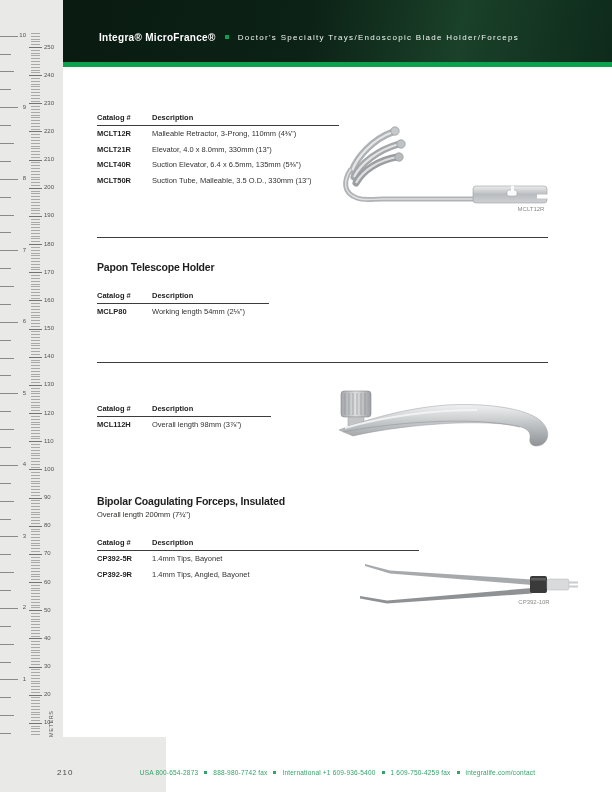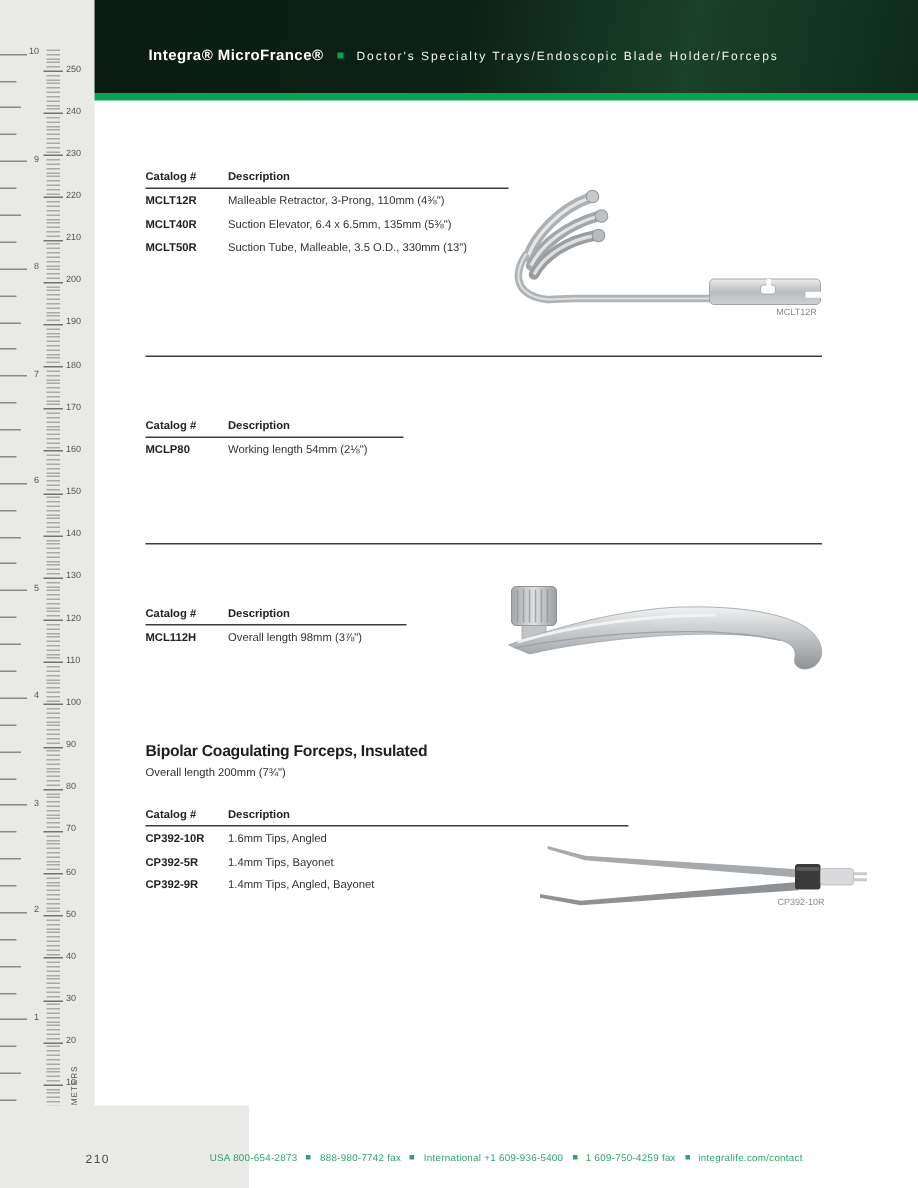--- a/index.html
+++ b/index.html
@@ -407,47 +407,48 @@
       <span class="h-sep"></span>
       <span class="h-title">Doctor's Specialty Trays/Endoscopic Blade Holder/Forceps</span>
     </div>
   </div>
   <div id="accent-bar"></div>
 
   <div class="section" id="sec-0">
     <div class="t-table">
         <div class="t-head"><span class="cat-col">Catalog #</span><span>Description</span></div>
         <div class="t-row"><span class="cat-col">MCLT12R</span><span class="desc-col">Malleable Retractor, 3-Prong, 110mm (4⅜")</span></div>
+        <div class="t-row"><span class="cat-col">MCLT21R</span><span class="desc-col">Elevator, 4.0 x 8.0mm, 330mm (13")</span></div>
         <div class="t-row"><span class="cat-col">MCLT40R</span><span class="desc-col">Suction Elevator, 6.4 x 6.5mm, 135mm (5⅜")</span></div>
         <div class="t-row"><span class="cat-col">MCLT50R</span><span class="desc-col">Suction Tube, Malleable, 3.5 O.D., 330mm (13")</span></div>
       </div>
   </div>
   <div class="divider" id="divider-0"></div>
 
   <div class="section" id="sec-1">
+    <h2 class="sec-title">Papon Telescope Holder</h2>
     <div class="t-table">
         <div class="t-head"><span class="cat-col">Catalog #</span><span>Description</span></div>
         <div class="t-row"><span class="cat-col">MCLP80</span><span class="desc-col">Working length 54mm (2⅛")</span></div>
       </div>
   </div>
   <div class="divider" id="divider-1"></div>
 
   <div class="section" id="sec-2">
     <div class="t-table">
         <div class="t-head"><span class="cat-col">Catalog #</span><span>Description</span></div>
         <div class="t-row"><span class="cat-col">MCL112H</span><span class="desc-col">Overall length 98mm (3⅞")</span></div>
       </div>
   </div>
 
   <div class="section" id="sec-3">
     <h2 class="sec-title">Bipolar Coagulating Forceps, Insulated</h2>
     <div class="sec-sub">Overall length 200mm (7¾")</div>
     <div class="t-table">
         <div class="t-head"><span class="cat-col">Catalog #</span><span>Description</span></div>
-        <div class="t-row"><span class="cat-col">CP392-10R</span><span class="desc-col">1.6mm Tips, Angled</span></div>
         <div class="t-row"><span class="cat-col">CP392-5R</span><span class="desc-col">1.4mm Tips, Bayonet</span></div>
         <div class="t-row"><span class="cat-col">CP392-9R</span><span class="desc-col">1.4mm Tips, Angled, Bayonet</span></div>
       </div>
   </div>
 
   <svg class="inst" id="img-retractor" width="220" height="92" viewBox="0 0 220 92">
     <defs>
       <linearGradient id="met1" x1="0" y1="0" x2="0" y2="1">
         <stop offset="0" stop-color="#eceded"></stop>
           <stop offset="0.5" stop-color="#b9bcbf"></stop>

